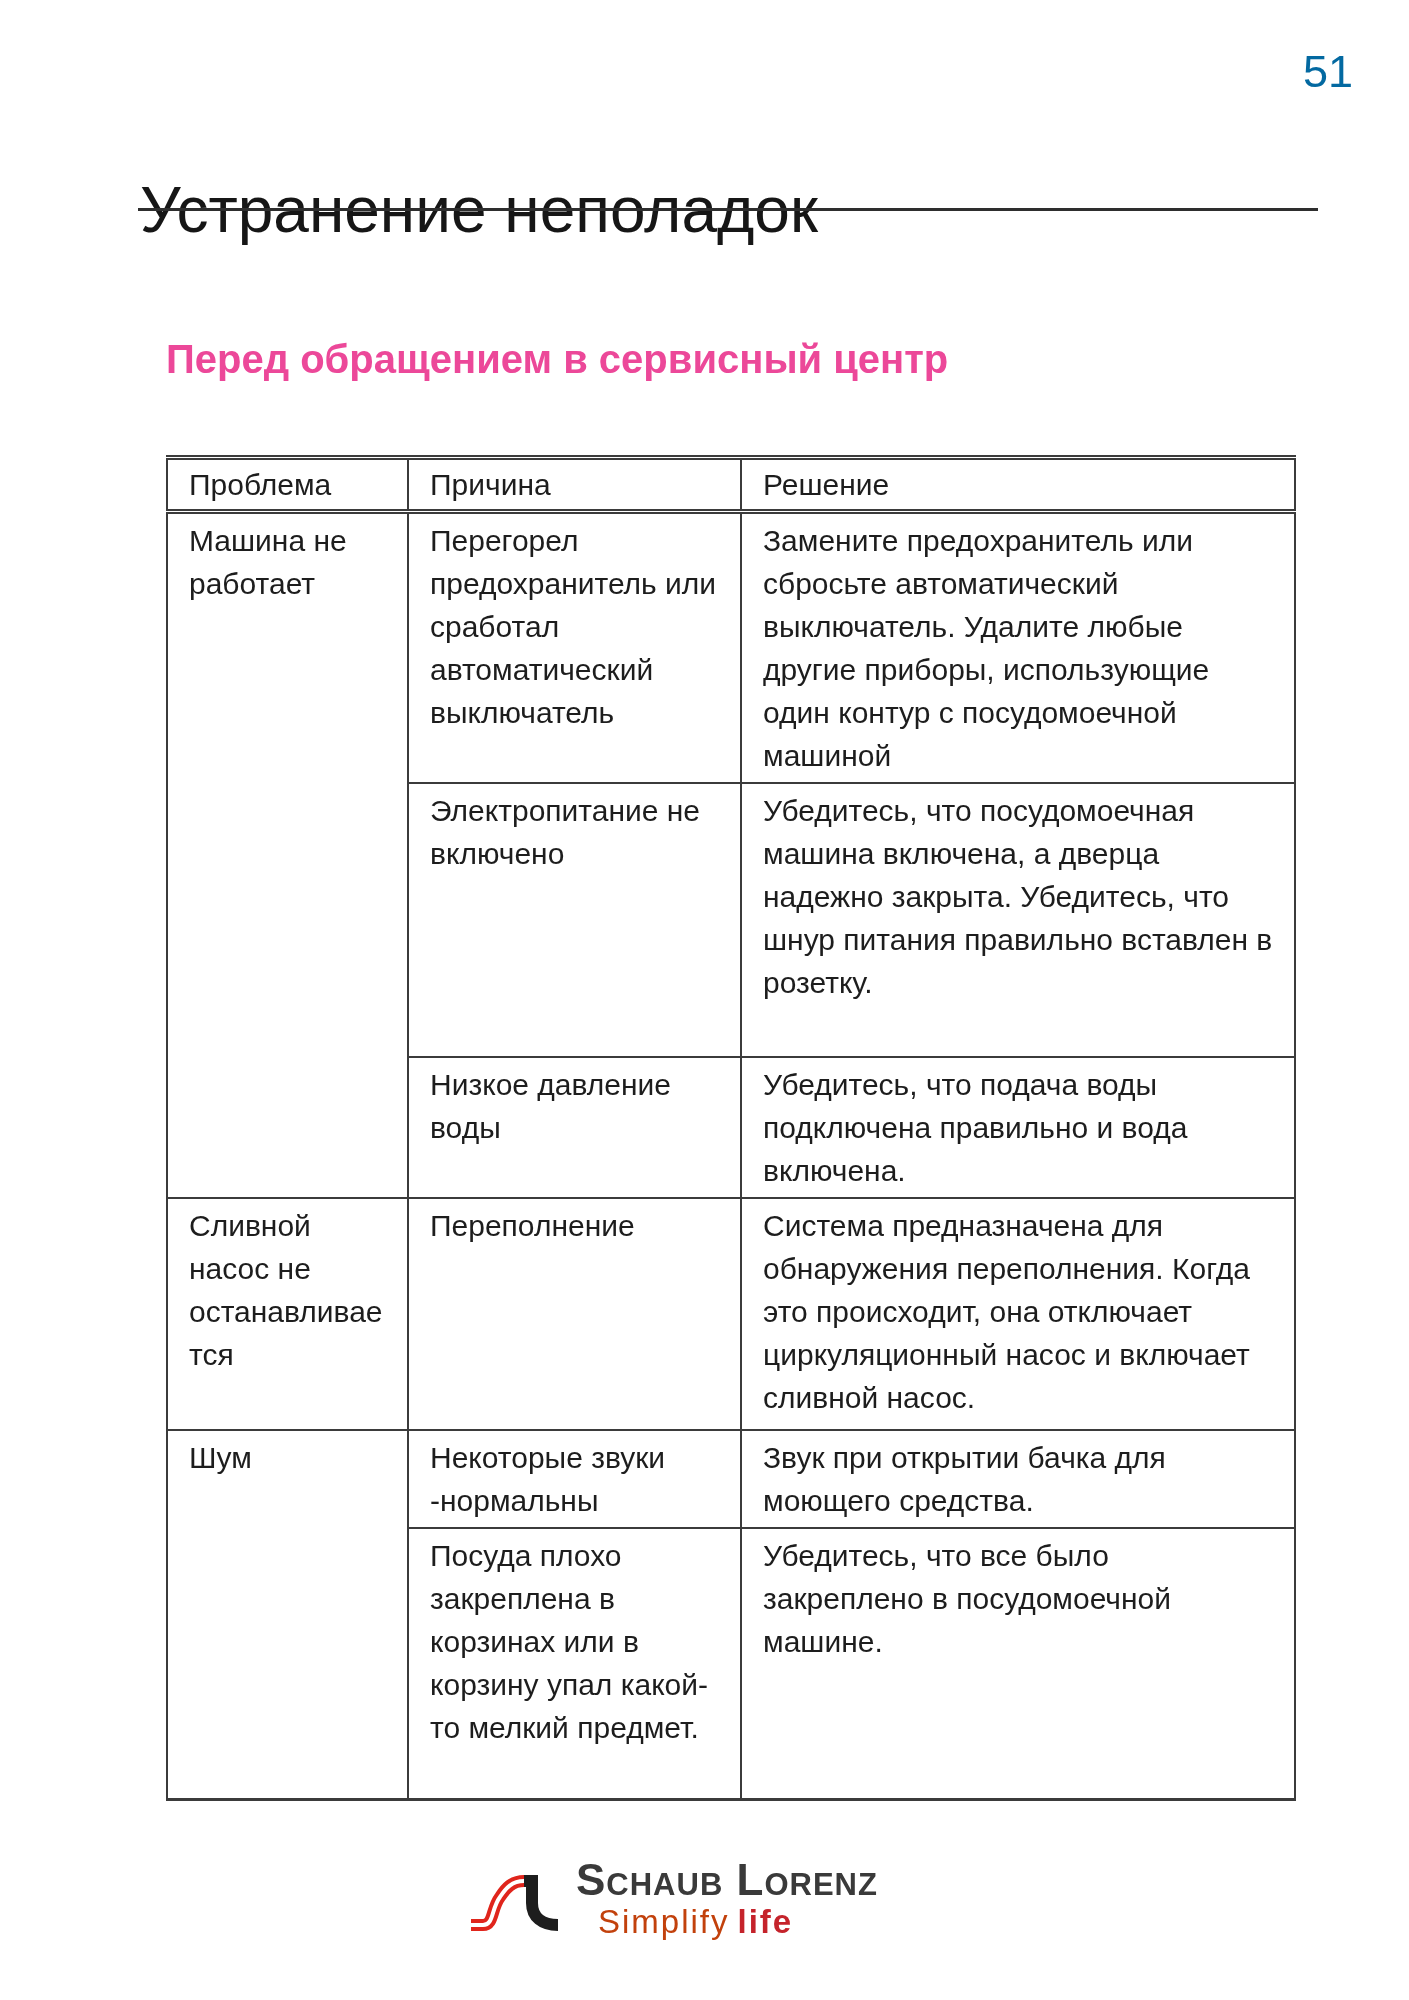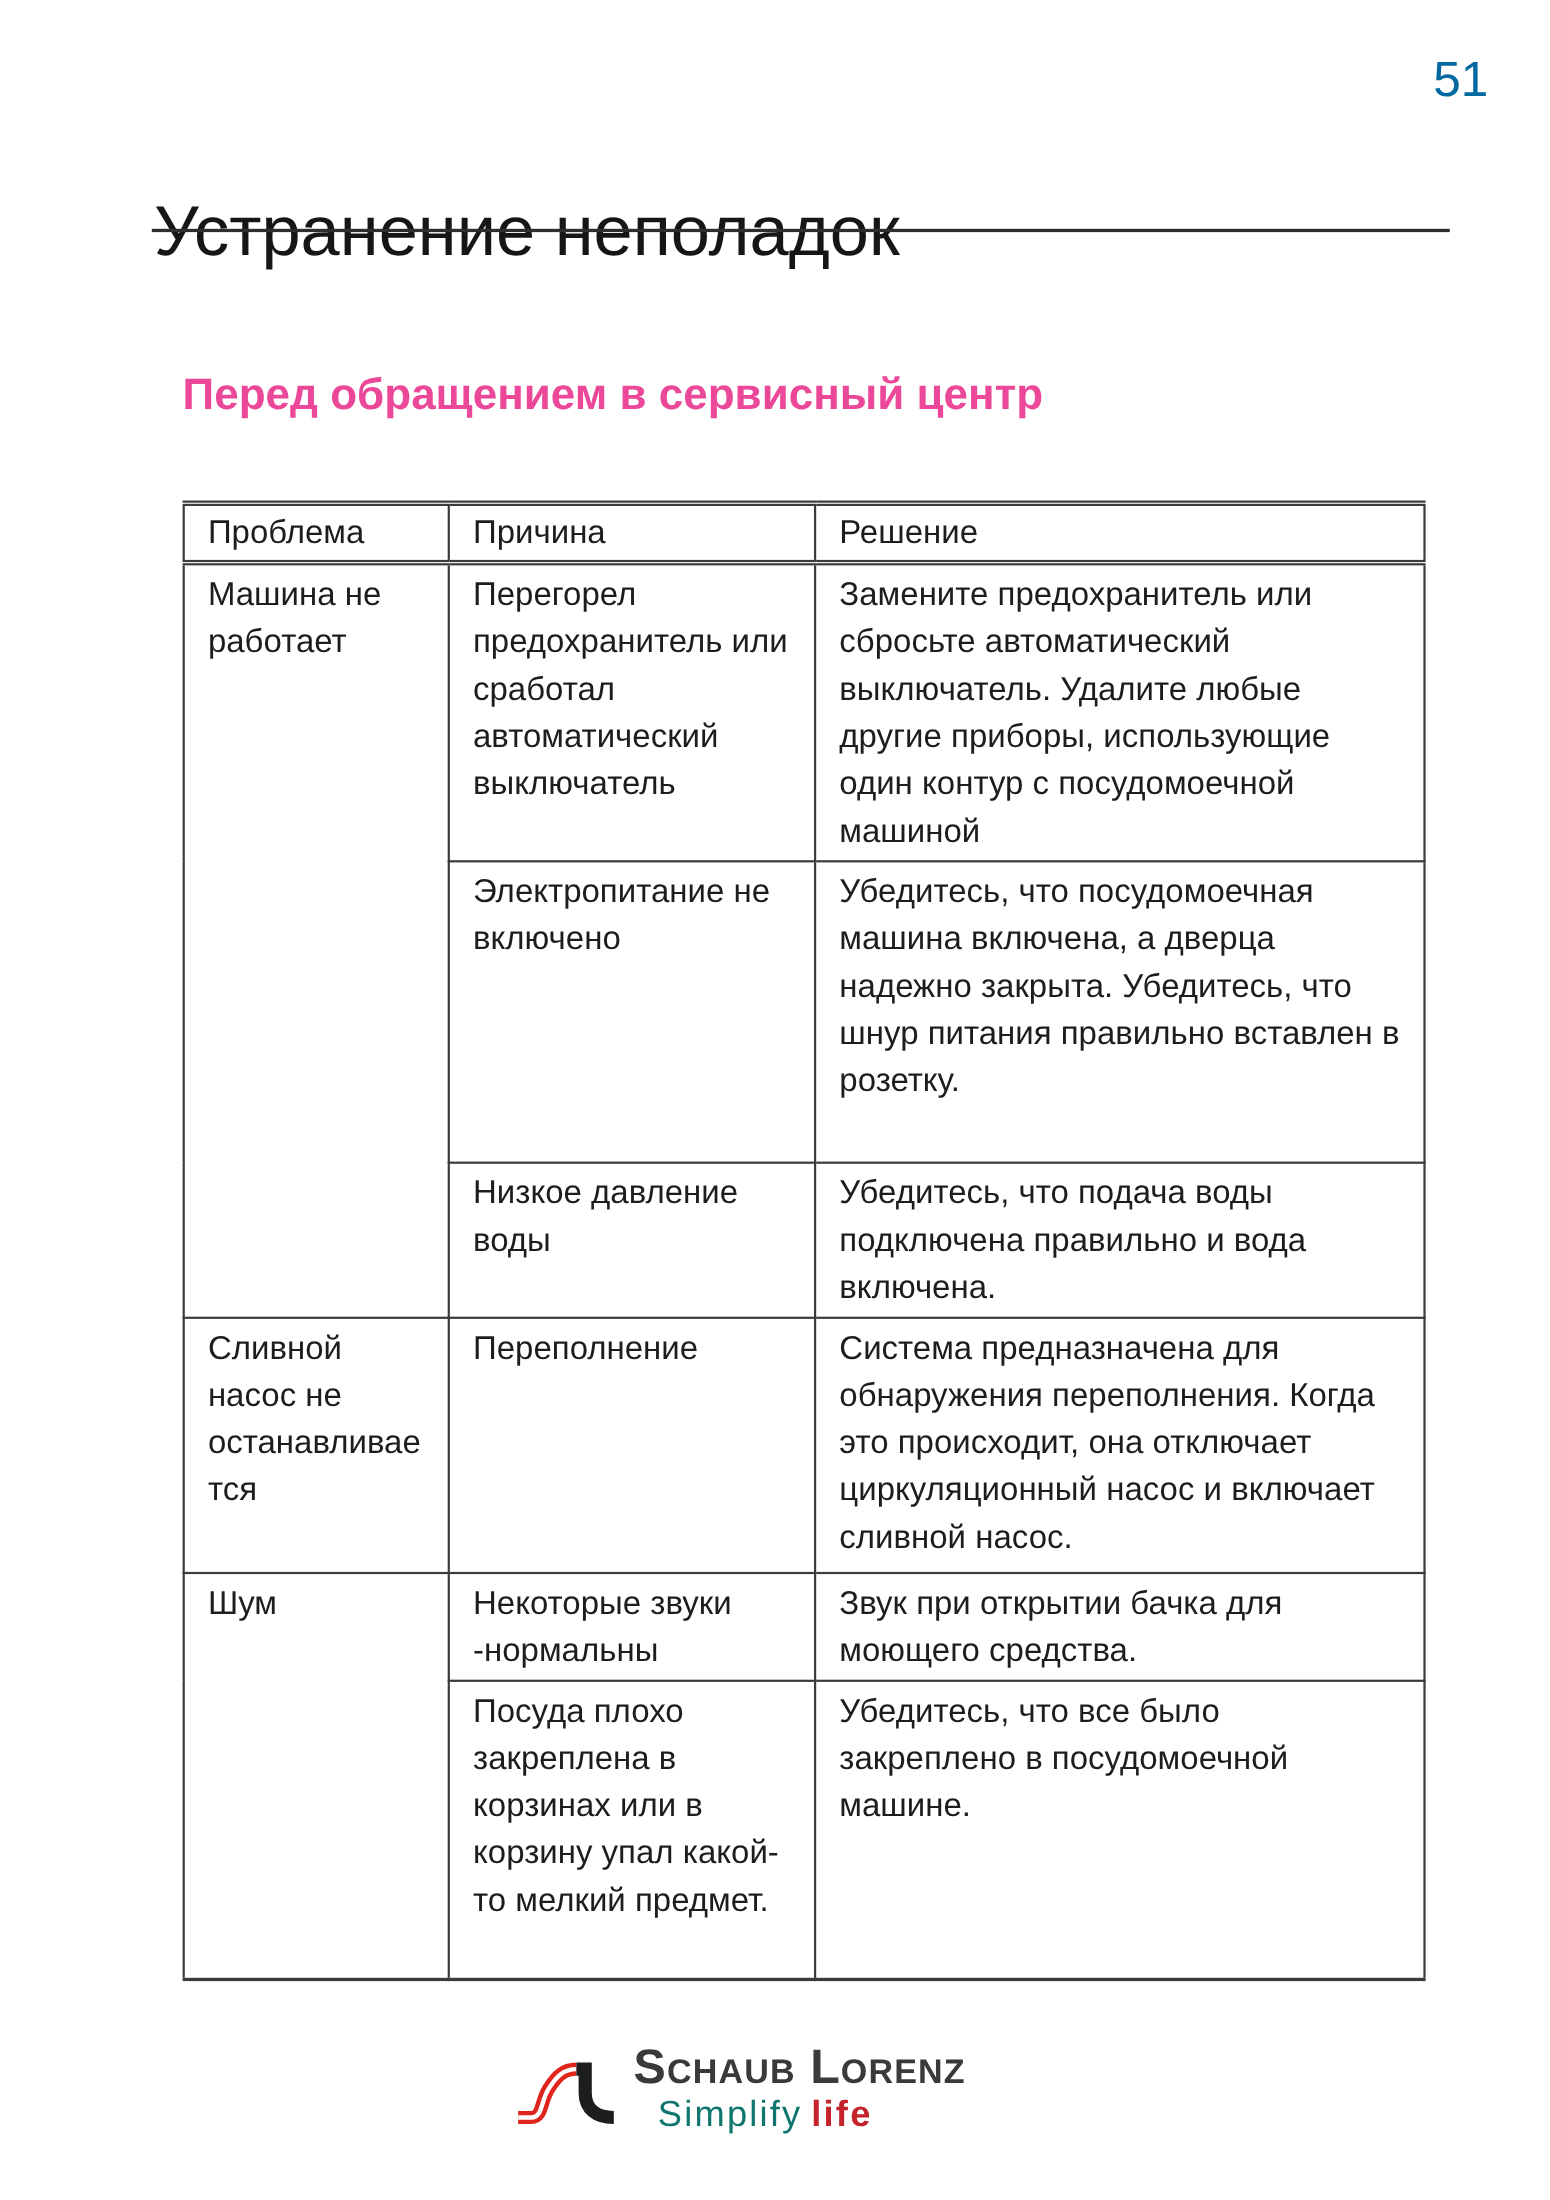--- a/index.html
+++ b/index.html
@@ -54,21 +54,21 @@
   .logo-icon { width:96px; height:66px; margin-top:6px; }
   .brand-block { margin-left:12px; }
   .brand-name {
     font-size:44px; line-height:44px; font-weight:700; color:#3a3a3a;
     font-variant:small-caps; letter-spacing:1px; white-space:nowrap;
   }
   .tagline {
     margin-top:2px; margin-left:22px; font-size:33px; line-height:36px;
     letter-spacing:2px; white-space:nowrap;
   }
-  .tagline .word-simplify { color:#0f766e; }
+  .tagline .word-simplify { color:#c2410c; }
   .tagline .word-life { color:#c5232b; font-weight:700; margin-left:8px; }
 </style>
 </head>
 <body>
 
 <div class="page">
 
   <div class="page-number">51</div>
 
   <h1 class="doc-title">Устранение неполадок</h1>

